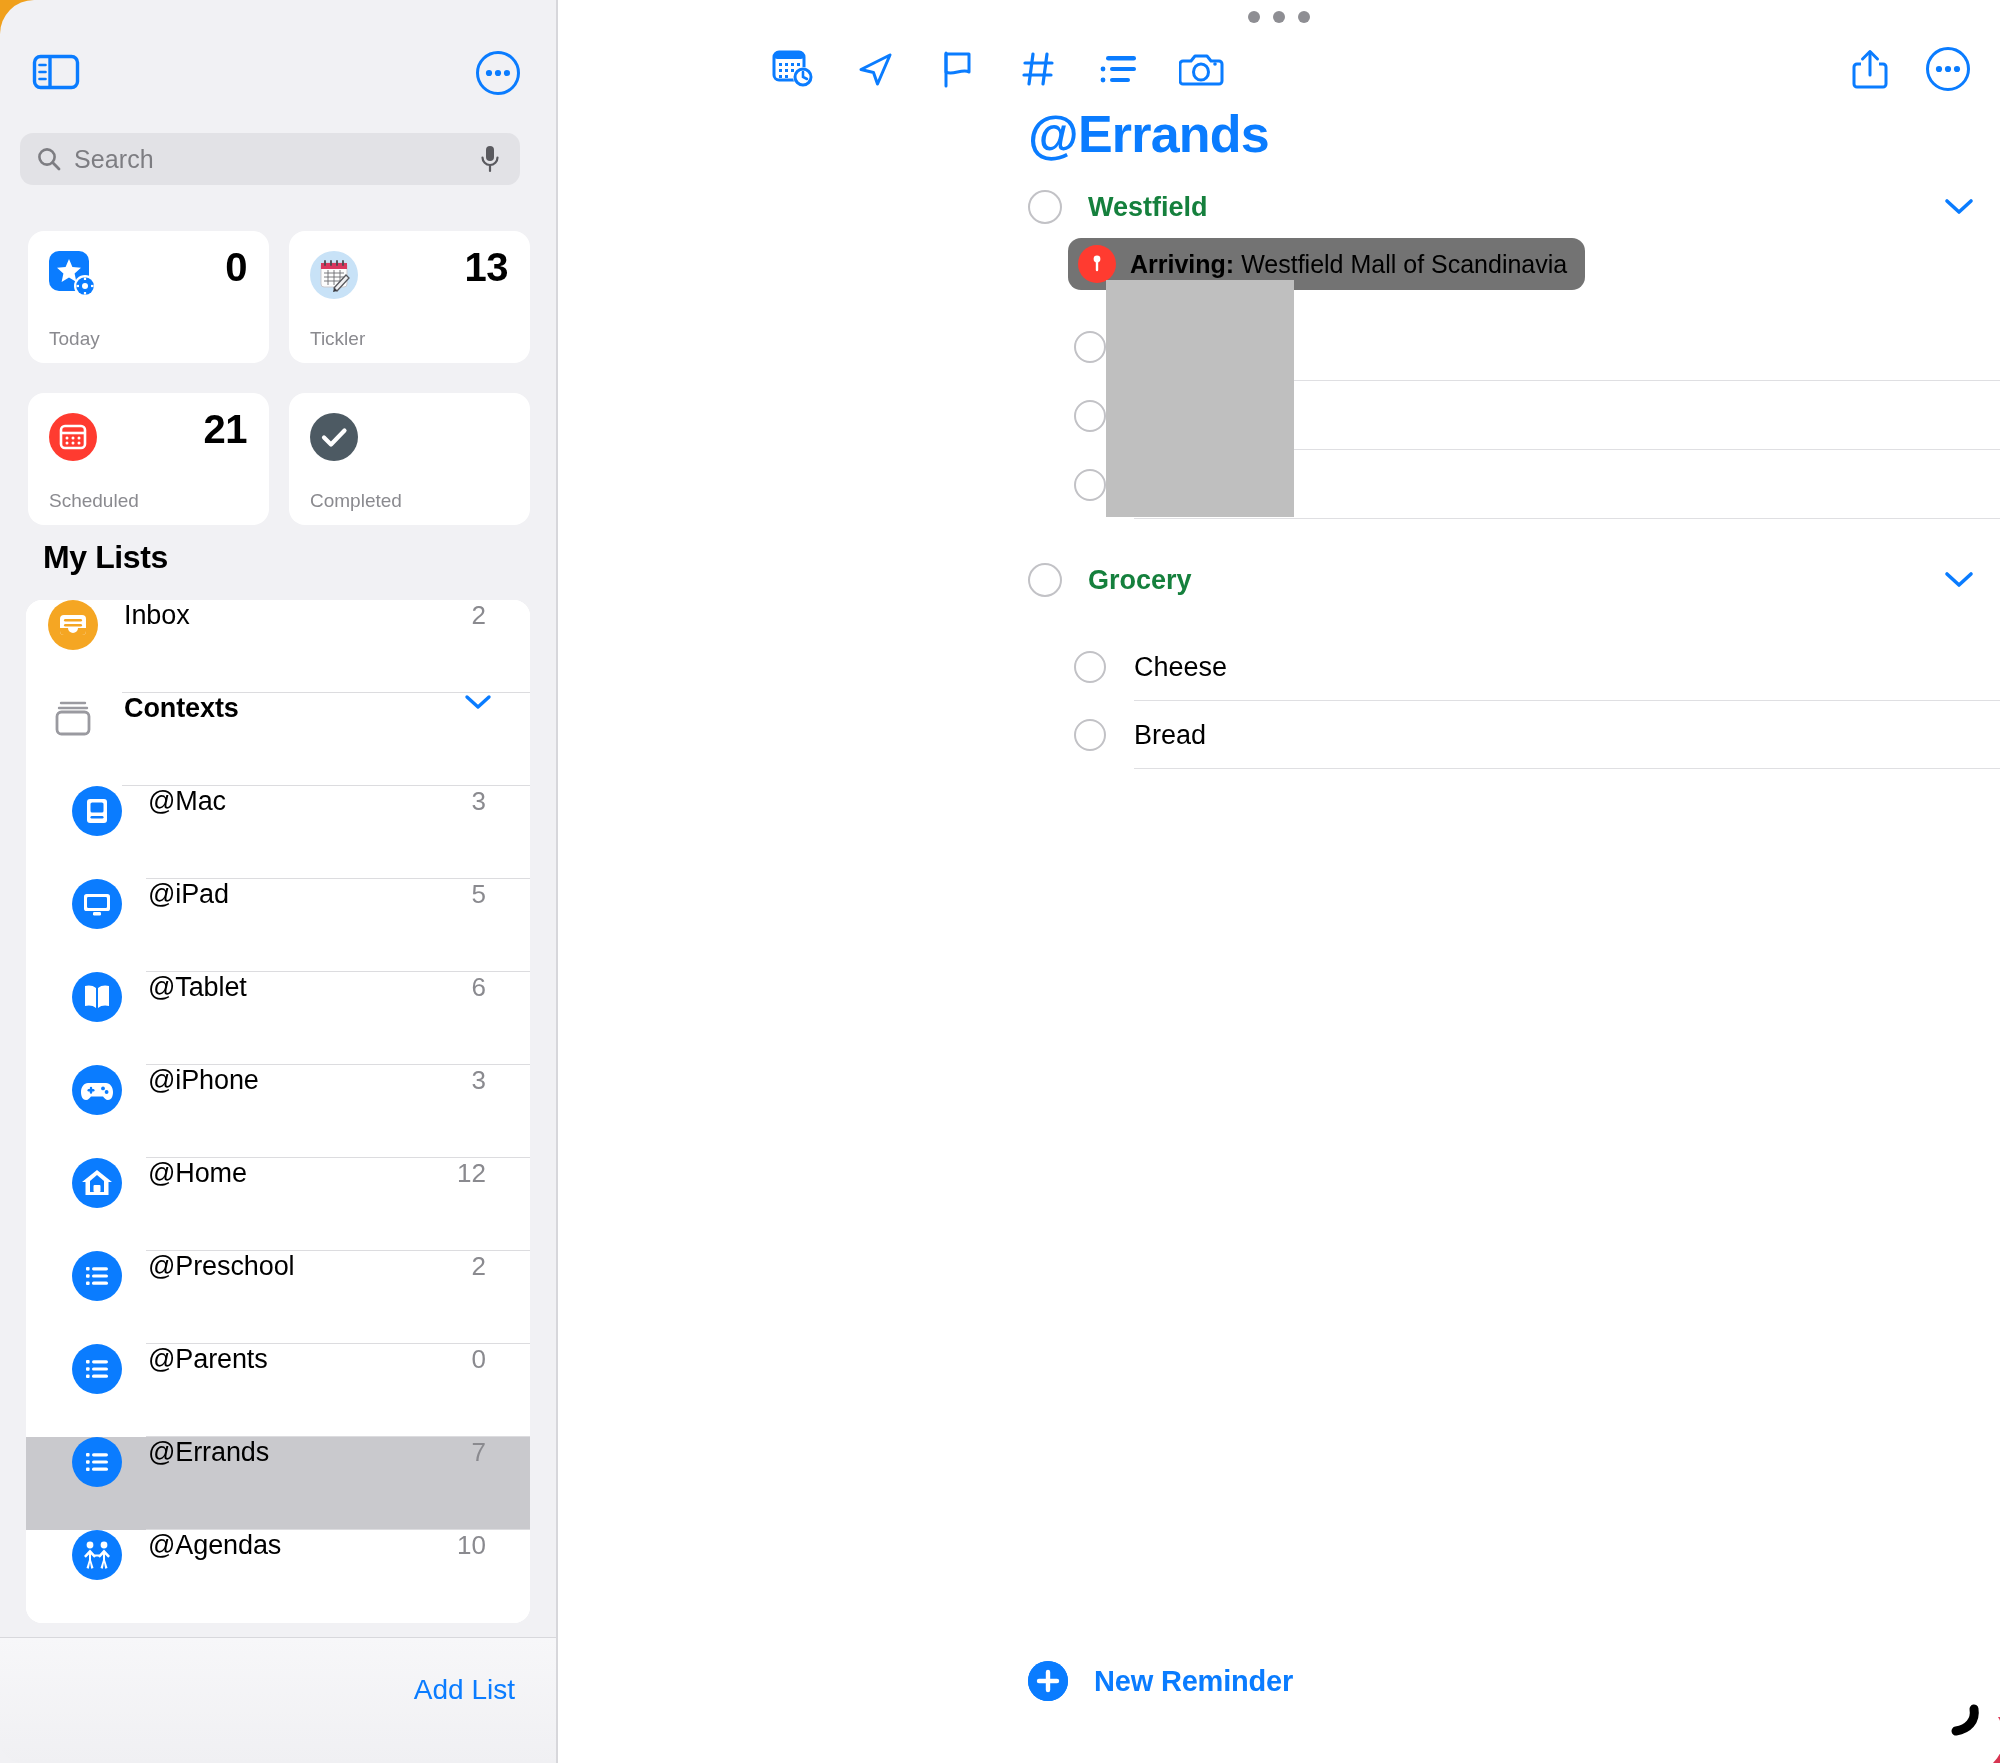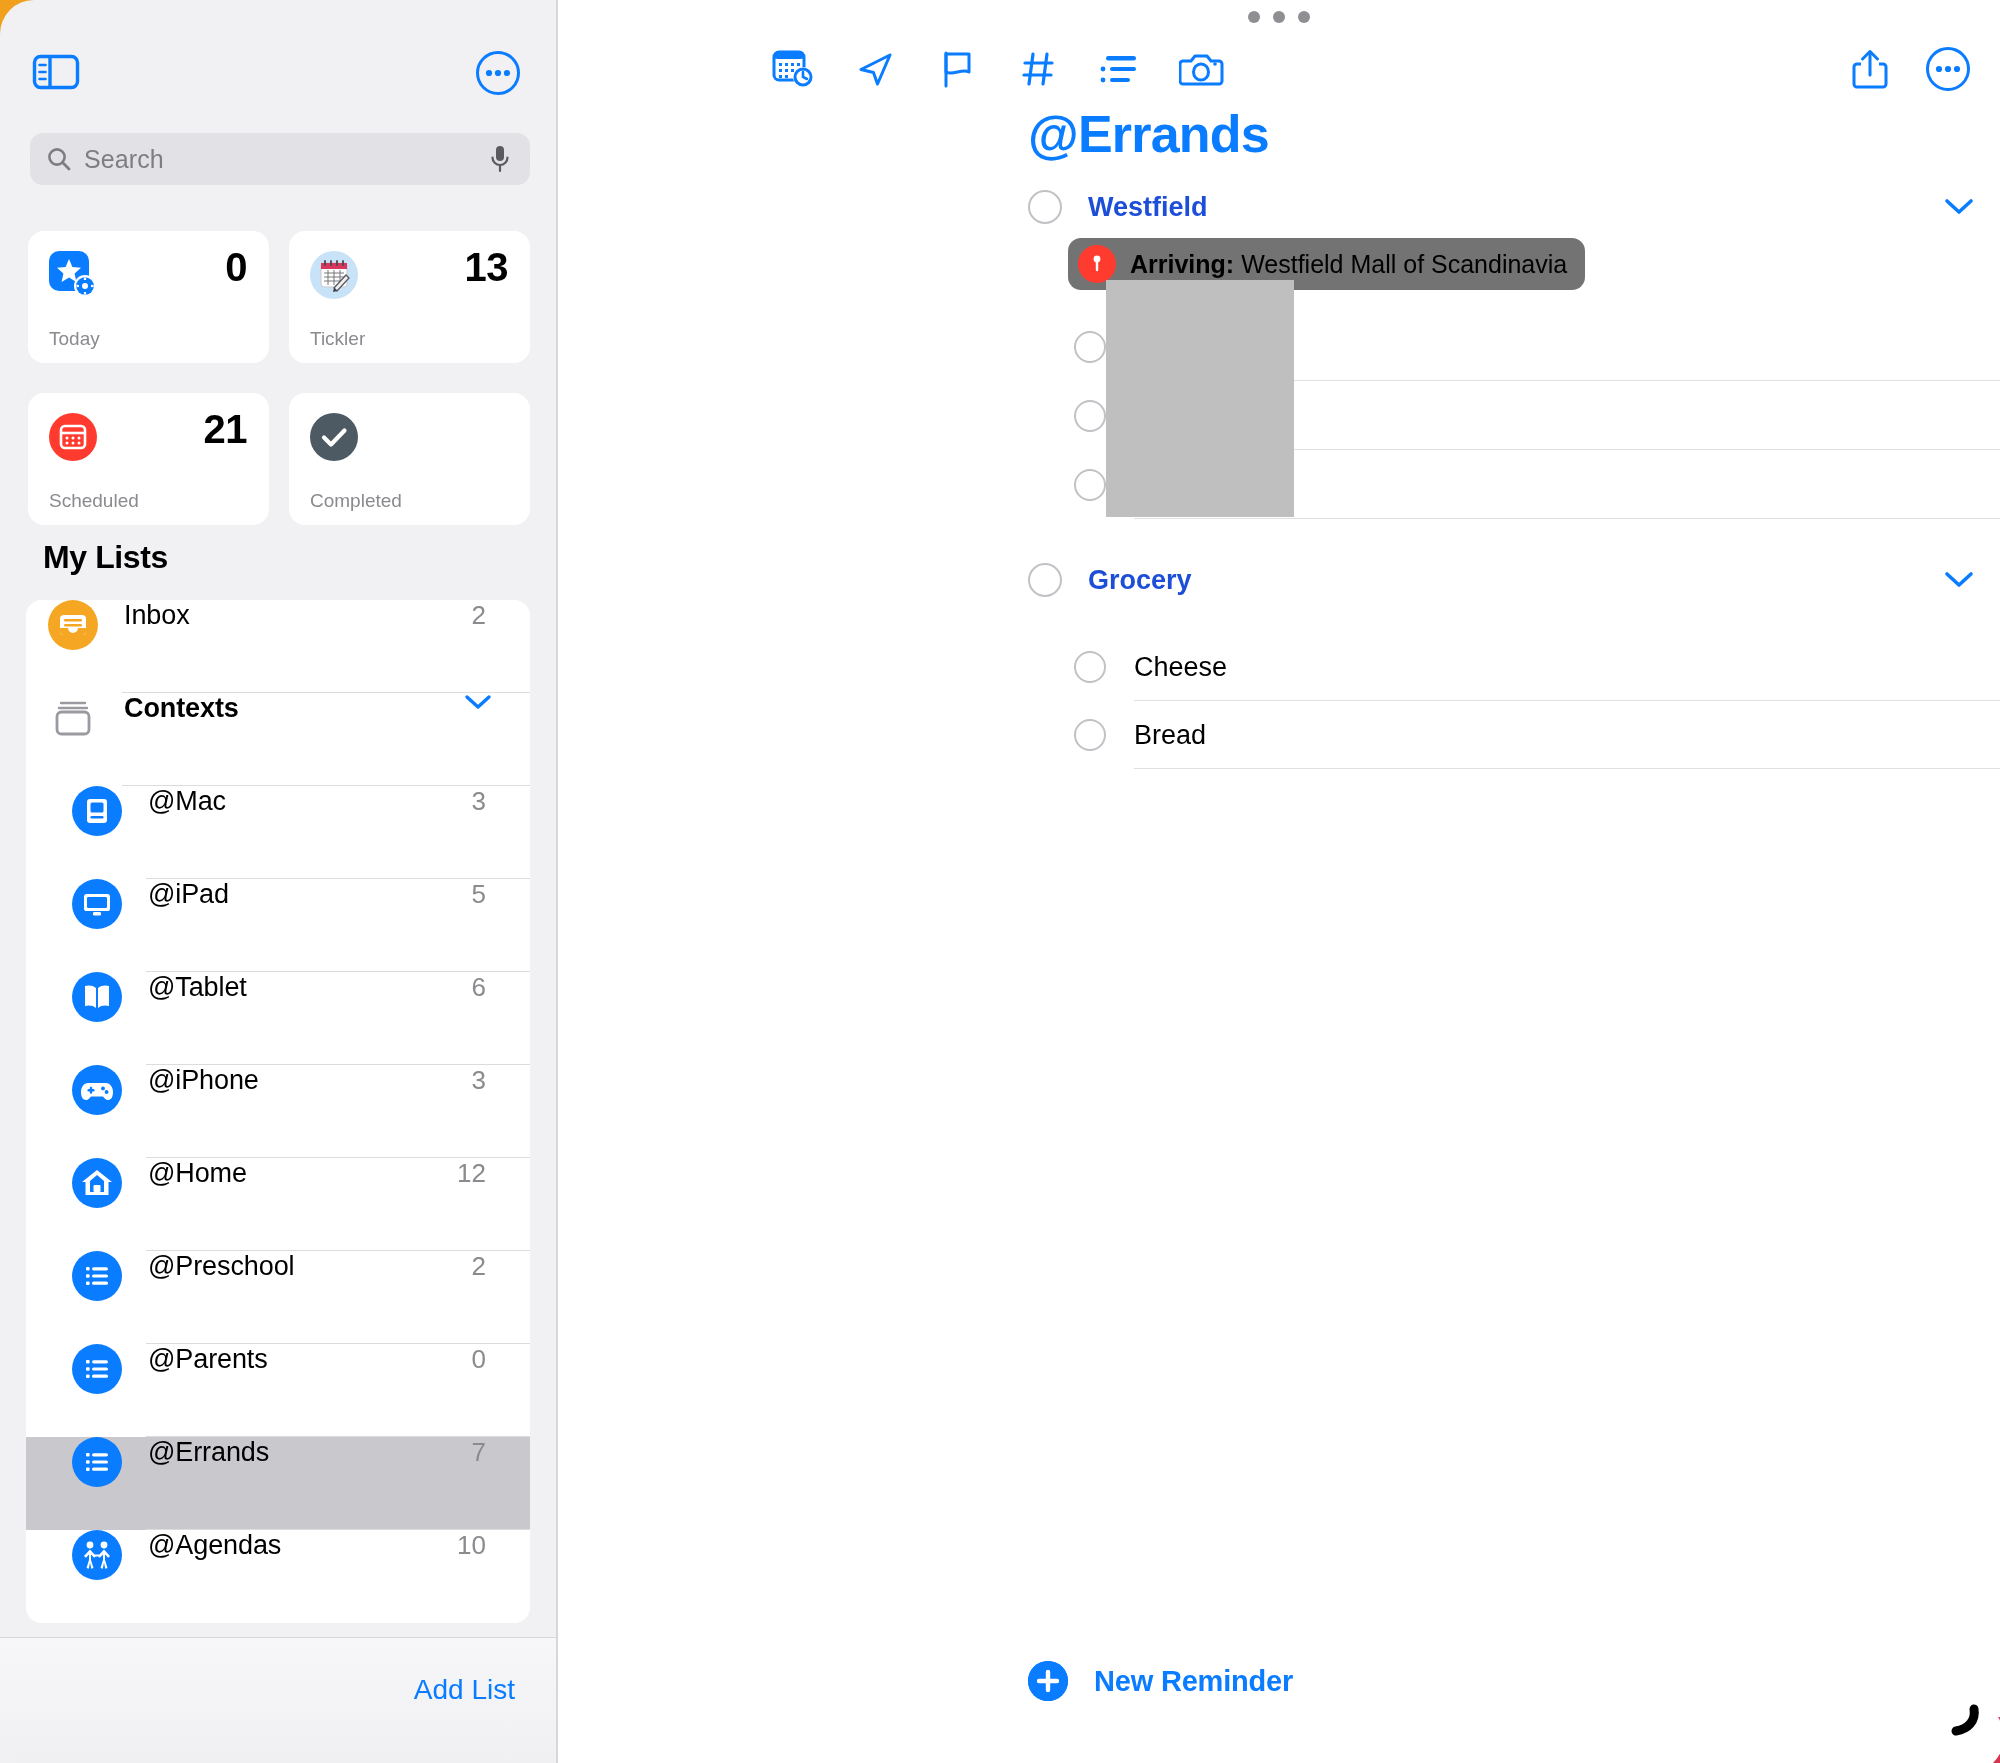--- a/index.html
+++ b/index.html
@@ -42,21 +42,21 @@
     z-index:5;
   }
   #sidebar-divider{
     position:absolute; left:556px; top:0; width:2px; height:1763px; background:#d7d7db; z-index:6;
   }
   .sb-topbar{ position:absolute; left:0; top:52px; width:557px; height:60px; }
   .sb-toggle{ position:absolute; left:32px; top:0; width:48px; height:40px; cursor:pointer; }
   .sb-more{ position:absolute; right:36px; top:-2px; width:46px; height:46px; cursor:pointer; }
 
   .sb-search{
-    position:absolute; left:30px; top:133px; width:500px; height:52px;
+    position:absolute; left:20px; top:133px; width:500px; height:52px;
     background:#e2e2e6; border-radius:13px; display:flex; align-items:center; cursor:text;
   }
   .sb-search .mag{ margin-left:16px; width:26px; height:26px; flex:0 0 auto; }
   .sb-search .ph{ margin-left:12px; font-size:25px; color:#7d7d82; letter-spacing:0.1px; }
   .sb-search .mic{ position:absolute; right:18px; width:24px; height:30px; }
 
   .smart-grid{
     position:absolute; left:28px; top:231px; width:502px; height:290px;
   }
   .smart-card{
@@ -141,21 +141,21 @@
 
   .content{ position:absolute; left:0; top:176px; width:1442px; }
 
   .grp-head{
     position:relative; display:flex; align-items:center; height:62px; padding-left:0;
   }
   .grp-circle{
     width:34px; height:34px; border:2px solid #c2c2c6; border-radius:50%; flex:0 0 auto;
     margin-left:0; cursor:pointer; background:#fff;
   }
-  .grp-title{ margin-left:26px; font-size:27px; font-weight:bold; color:#1d4ed8; }
+  .grp-title{ margin-left:26px; font-size:27px; font-weight:bold; color:#15803d; }
   .grp-chev{ position:absolute; right:26px; width:30px; height:20px; cursor:pointer; }
 
   .loc-badge{
     display:inline-flex; align-items:center; height:52px; border-radius:13px;
     background:#737373; margin-left:58px; padding:0 18px 0 10px;
   }
   .loc-pin{
     width:38px; height:38px; border-radius:50%; background:#ff3b30; flex:0 0 auto;
     display:flex; align-items:center; justify-content:center;
   }

